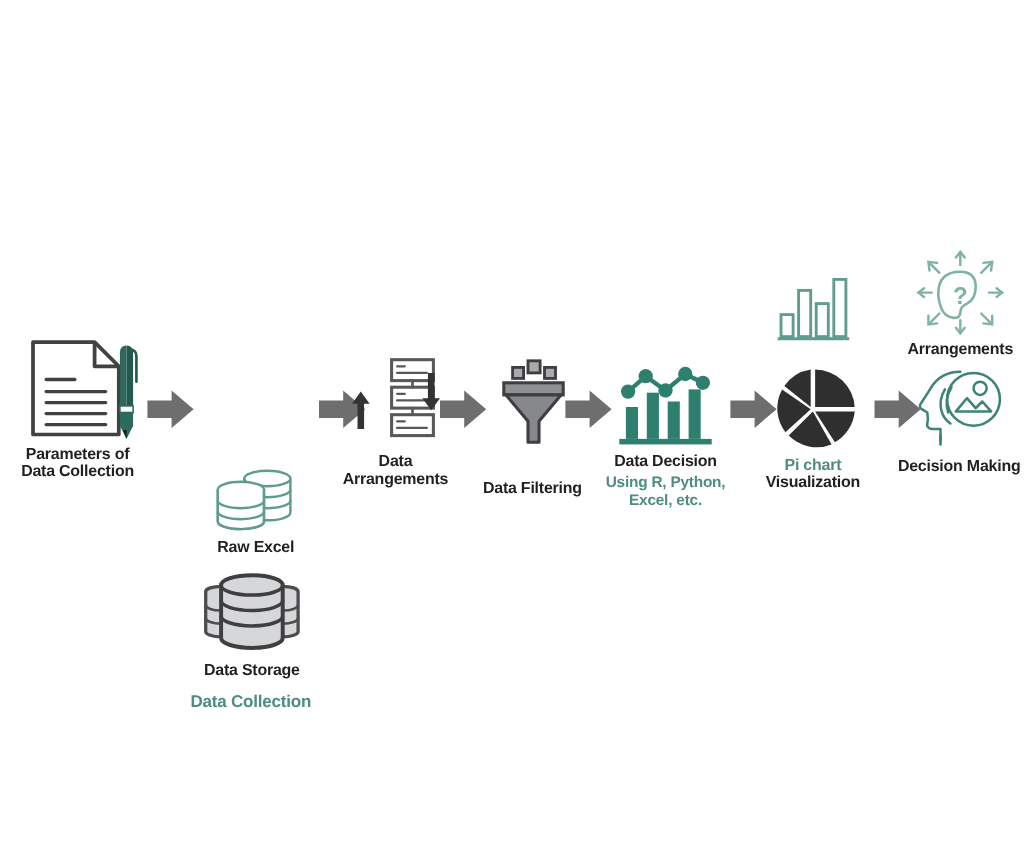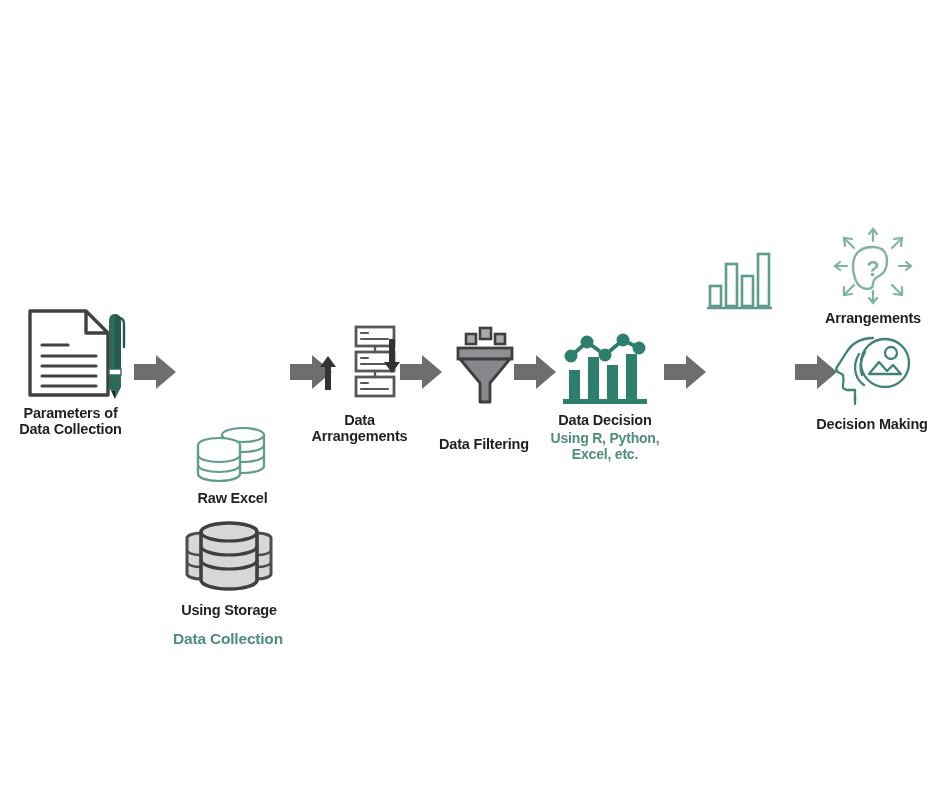--- a/index.html
+++ b/index.html
@@ -129,21 +129,21 @@
         </g>
 
         <path d="M24 14 a28 9 0 0 1 56 0 V62 a28 9 0 0 1 -56 0 Z" fill="#d6d7d8" stroke="#3f3f41" stroke-width="3.6"></path>
         <g fill="none" stroke="#3f3f41" stroke-width="3.2">
           <path d="M24 14 a28 9 0 0 0 56 0"></path>
           <path d="M24 28 a28 9 0 0 0 56 0"></path>
           <path d="M24 42 a28 9 0 0 0 56 0"></path>
         </g>
       </svg>
     </span>
-    <div class="lbl" style="margin-top:6px;">Using Storage</div>
+    <div class="lbl" style="margin-top:6px;">Data Storage</div>
   </div>
 
   <div class="node" style="left:148px; top:630px; width:160px;">
     <div class="lbl teal" style="font-size:15.5px;">Data Collection</div>
   </div>
 
   <div class="arrow" style="left:288px; top:352px;">
     <svg width="46" height="40" viewBox="0 0 46 40">
       <path d="M2 12 H24 V3 L44 20 L24 37 V28 H2 Z" fill="#6e6e6e"></path>
     </svg>
@@ -258,20 +258,40 @@
           <rect x="8" y="38" width="11" height="20"></rect>
           <rect x="24" y="16" width="11" height="42"></rect>
           <rect x="40" y="28" width="11" height="30"></rect>
           <rect x="56" y="6" width="11" height="52"></rect>
         </g>
         <line x1="5" y1="60" x2="70" y2="60" stroke="#5f9c8e" stroke-width="2.6"></line>
       </svg>
     </span>
   </div>
 
+  <div class="node" style="left:684px; top:330px; width:110px;">
+    <span class="icon-wrap">
+      <svg width="84" height="82" viewBox="0 0 84 82">
+        <g fill="#2f2f2f">
+
+          <path d="M44 6 A36 36 0 0 1 80 40 L44 40 Z"></path>
+
+          <path d="M80 44 A36 36 0 0 1 62 72 L44 44 Z"></path>
+
+          <path d="M59 74 A36 36 0 0 1 20 66 L42 44 Z"></path>
+
+          <path d="M17 63 A36 36 0 0 1 14 24 L40 42 Z"></path>
+
+          <path d="M16 21 A36 36 0 0 1 40 6 L40 40 Z"></path>
+        </g>
+      </svg>
+    </span>
+    <div class="lbl teal" style="margin-top:3px;">Pi chart</div>
+    <div class="lbl">Visualization</div>
+  </div>
 
   <div class="arrow" style="left:793px; top:352px;">
     <svg width="46" height="40" viewBox="0 0 46 40">
       <path d="M2 12 H24 V3 L44 20 L24 37 V28 H2 Z" fill="#6e6e6e"></path>
     </svg>
   </div>
 
   <div class="node" style="left:818px; top:225px; width:110px;">
     <span class="icon-wrap">
       <svg width="86" height="84" viewBox="0 0 86 84">

